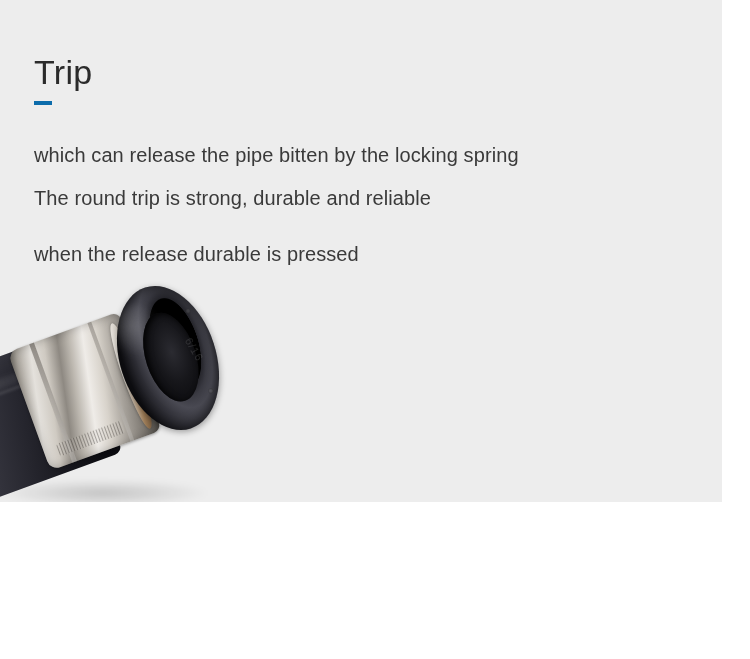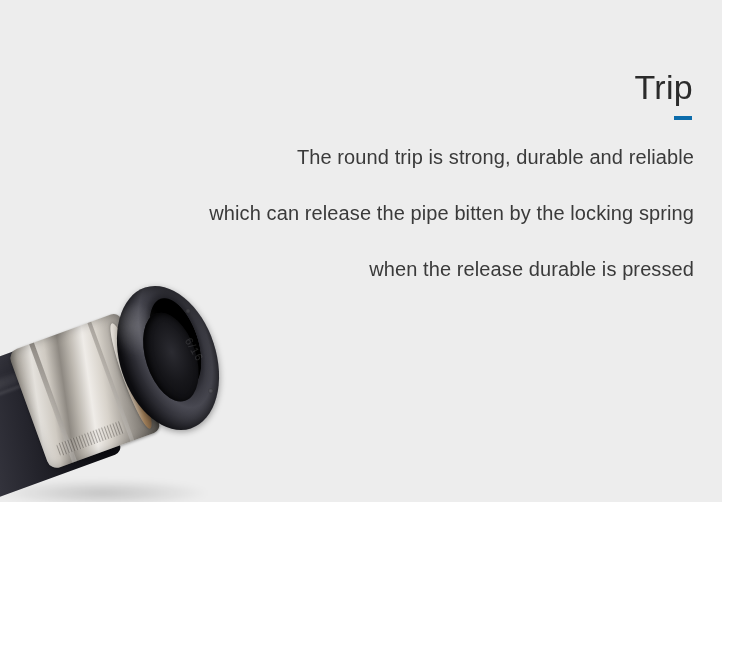--- a/index.html
+++ b/index.html
@@ -31,22 +31,20 @@
     background: #ededed;
     overflow: hidden;
   }
 
   
   #copy-block {
     position: absolute;
     right: 28px;     
     top: 52px;
     width: 660px;
-    text-align: right;
-    margin-top: 15px;
   }
 
   #section-title {
     font-size: 34px;
     line-height: 40px;
     font-weight: 400;
     color: #2b2b2b;
     letter-spacing: 0.3px;
     margin: 0;
     padding: 0 1px 0 0;
@@ -271,23 +269,23 @@
 <div id="stage">
 
   <div id="hero-panel">
 
     <div id="copy-block">
 
       <div id="section-title">Trip</div>
 
       <div id="accent-rule"></div>
 
+      <div class="copy-line" id="copy-line-2">which can release the pipe bitten by the locking spring</div>
+
       <div class="copy-line" id="copy-line-1">The round trip is strong, durable and reliable</div>
-
-      <div class="copy-line" id="copy-line-2">which can release the pipe bitten by the locking spring</div>
 
       <div class="copy-line" id="copy-line-3">when the release durable is pressed</div>
     </div>
 
     <div id="product-photo">
 
       <div class="part-shadow"></div>
 
       <div class="body-shaft"></div>
       <div class="body-shaft-seam"></div>

